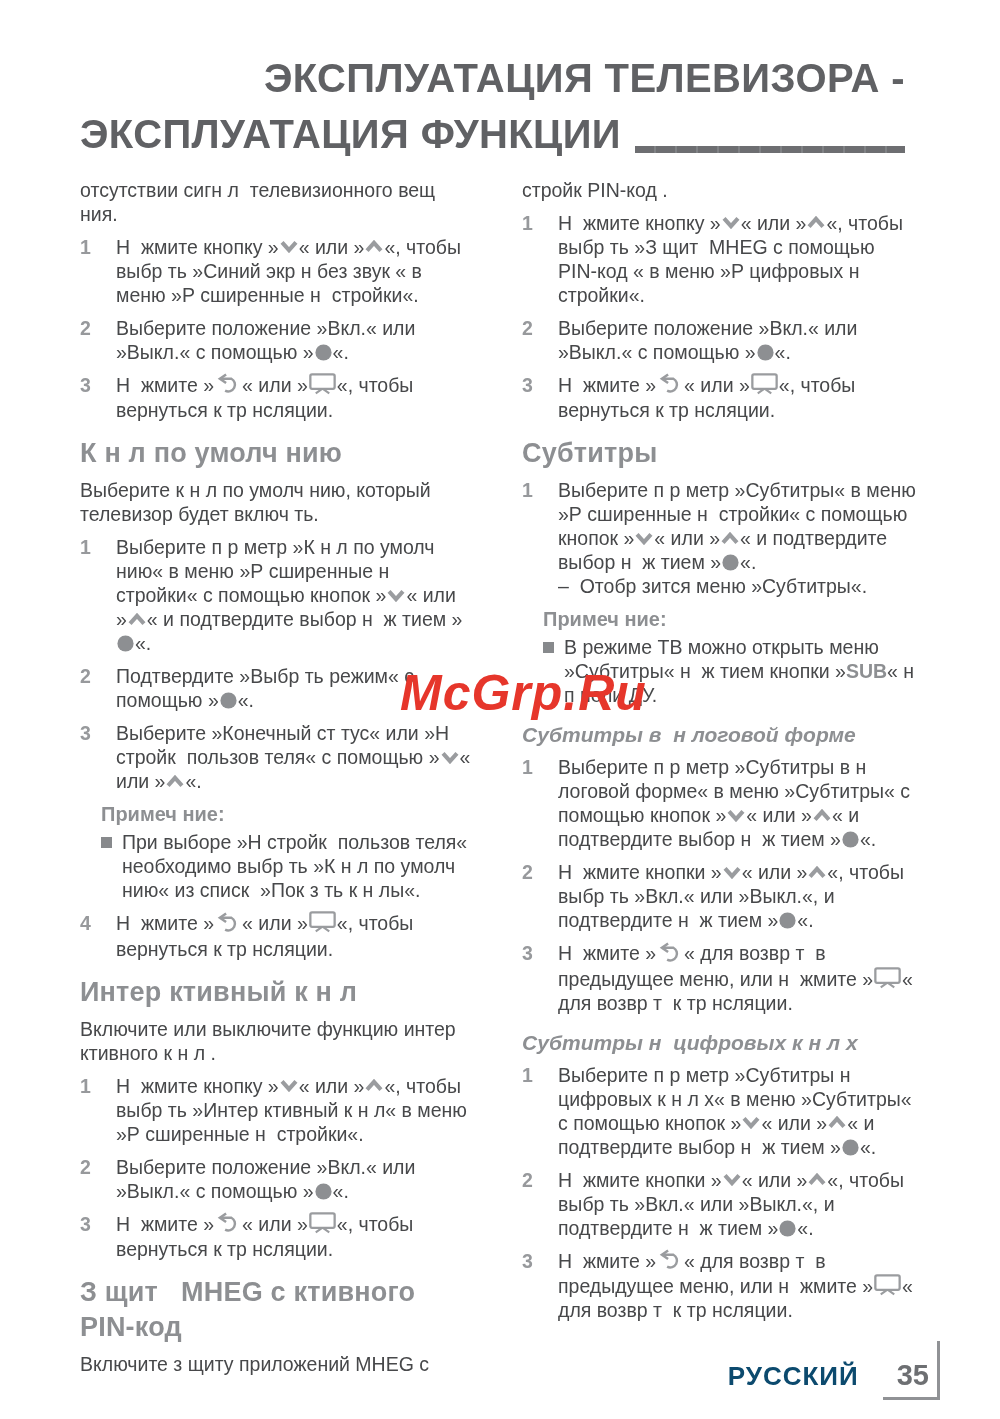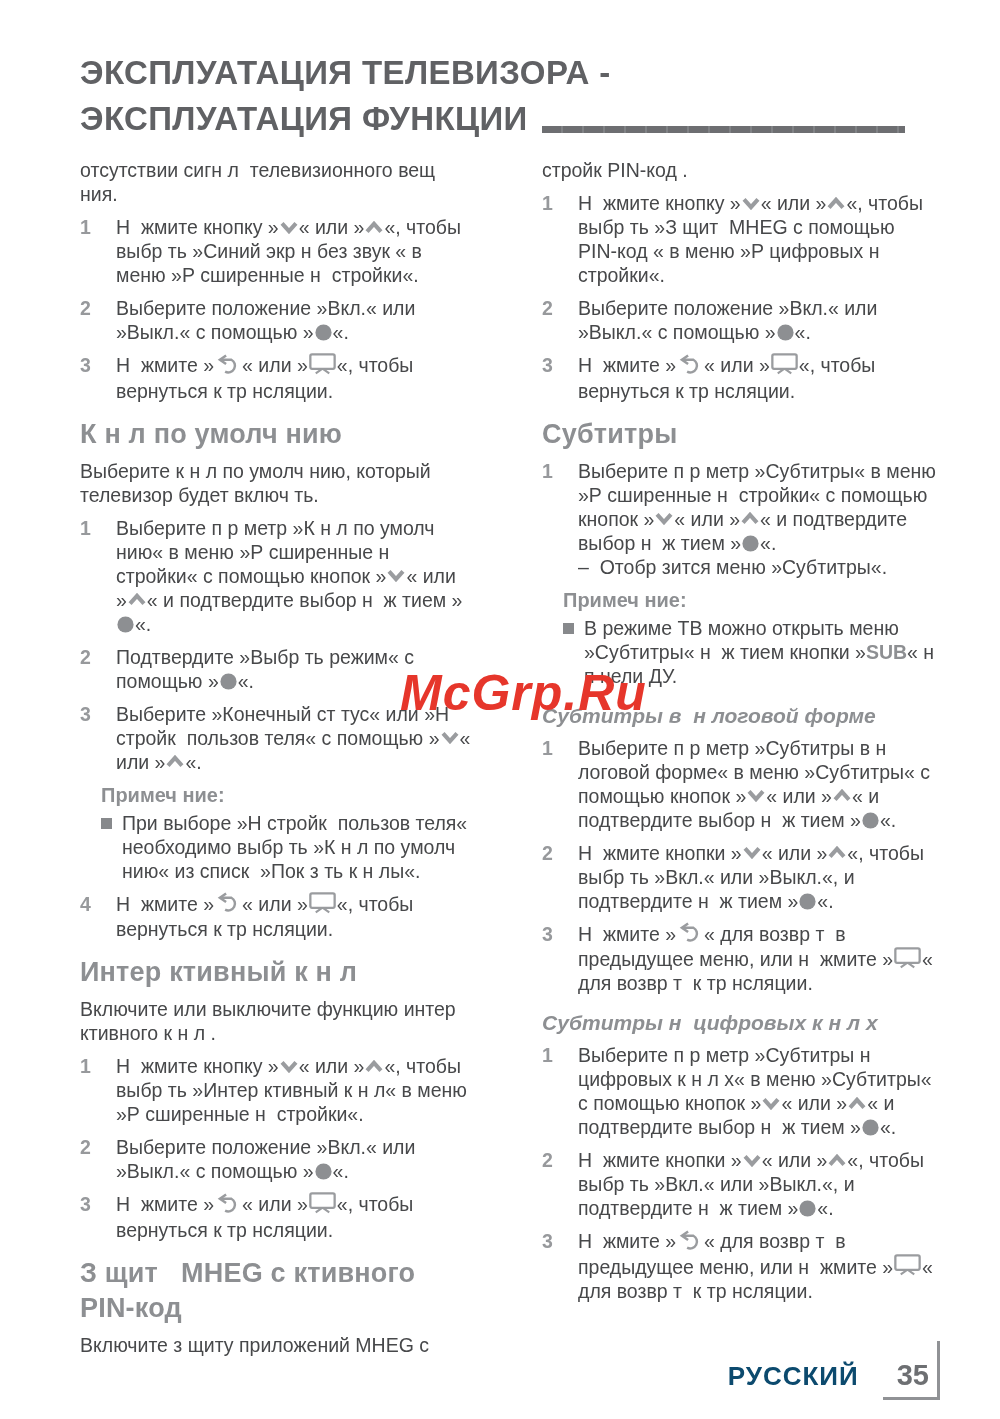--- a/index.html
+++ b/index.html
@@ -2,27 +2,27 @@
 <html><head>
 <meta charset="utf-8">
 <style>
   html,body{margin:0;padding:0;background:#ffffff;}
   body{width:1000px;height:1419px;position:relative;overflow:hidden;
        font-family:"Liberation Sans",sans-serif;color:#47484a;}
   .page{position:relative;width:1000px;height:1419px;background:#fff;}
 
   
   .title-wrap{padding:50px 95px 0 80px;}
-  .title-line{font-size:33px;font-weight:700;color:#606164;line-height:1.4;letter-spacing:.4px;}
+  .title-line{font-size:40px;font-weight:700;color:#606164;line-height:1.4;letter-spacing:.4px;text-align:right;}
   .title-line2{display:flex;align-items:flex-end;}
   .title-rule{flex:1;height:7px;margin:0 0 9px 14px;
       background:repeating-linear-gradient(90deg,#6d6e71 0px,#6d6e71 19px,#808285 19px,#808285 21px);}
 
   
-  .columns{display:flex;padding:16px 0 0 80px;gap:20px;}
+  .columns{display:flex;padding:16px 0 0 80px;}
   .col{white-space:pre-wrap;font-size:19.5px;line-height:24px;}
   .col-left{width:392px;margin-right:50px;flex:none;}
   .col-right{width:396px;flex:none;}
 
   .continuation{margin:0 0 9px 0;}
   .paragraph{margin:0 0 9px 0;}
   .numbered{display:flex;margin:0 0 9px 0;}
   .numbered .num{flex:none;width:36px;font-weight:700;color:#97999c;}
   .numbered .item-body{flex:1;}
   .heading{font-size:27px;font-weight:700;color:#8d8f92;line-height:1.3;margin:14px 0 7px 0;letter-spacing:.2px;}

